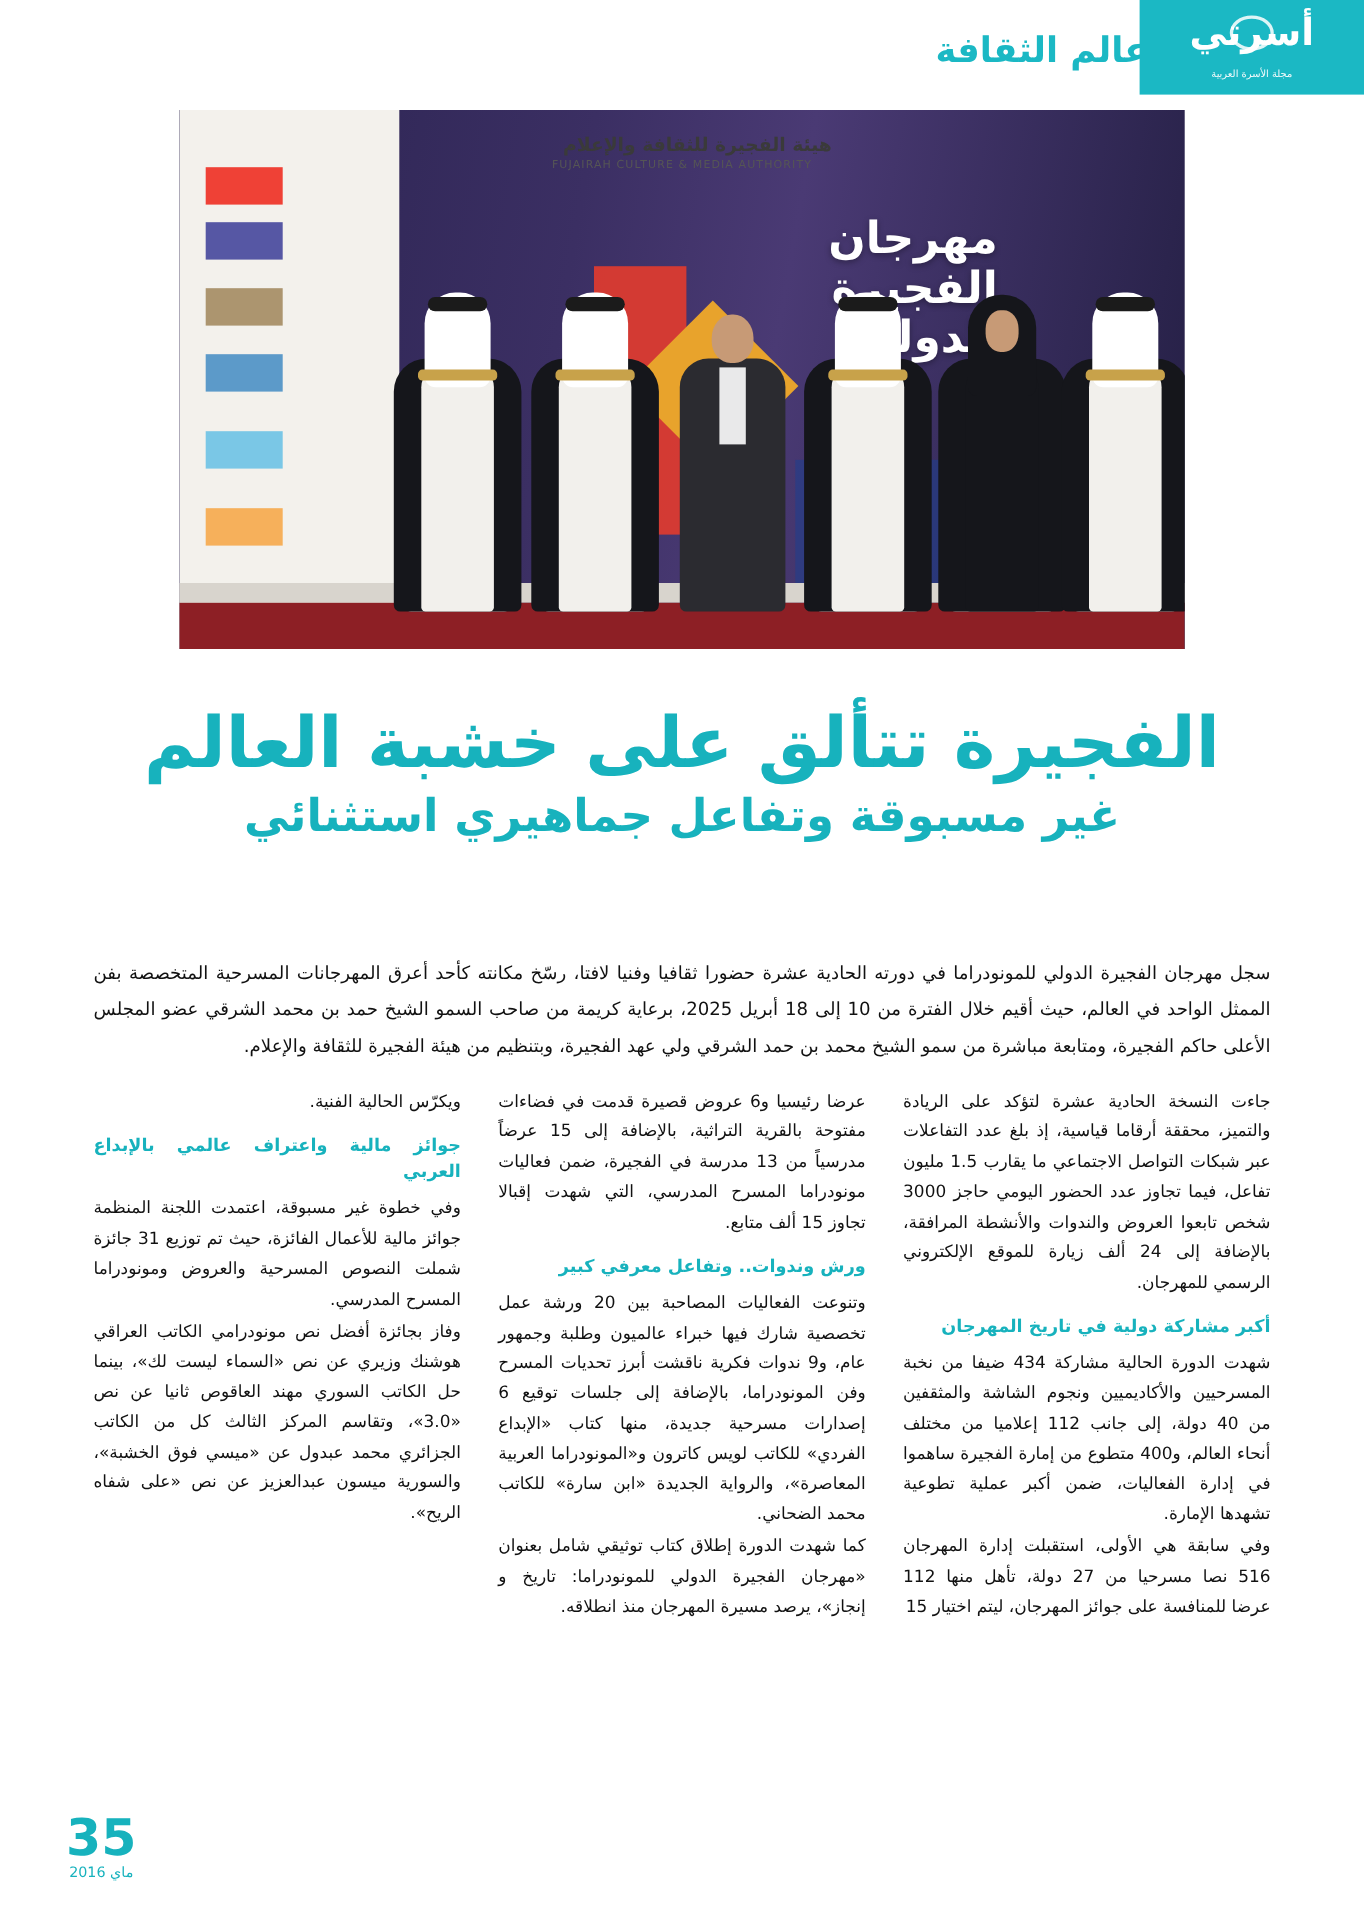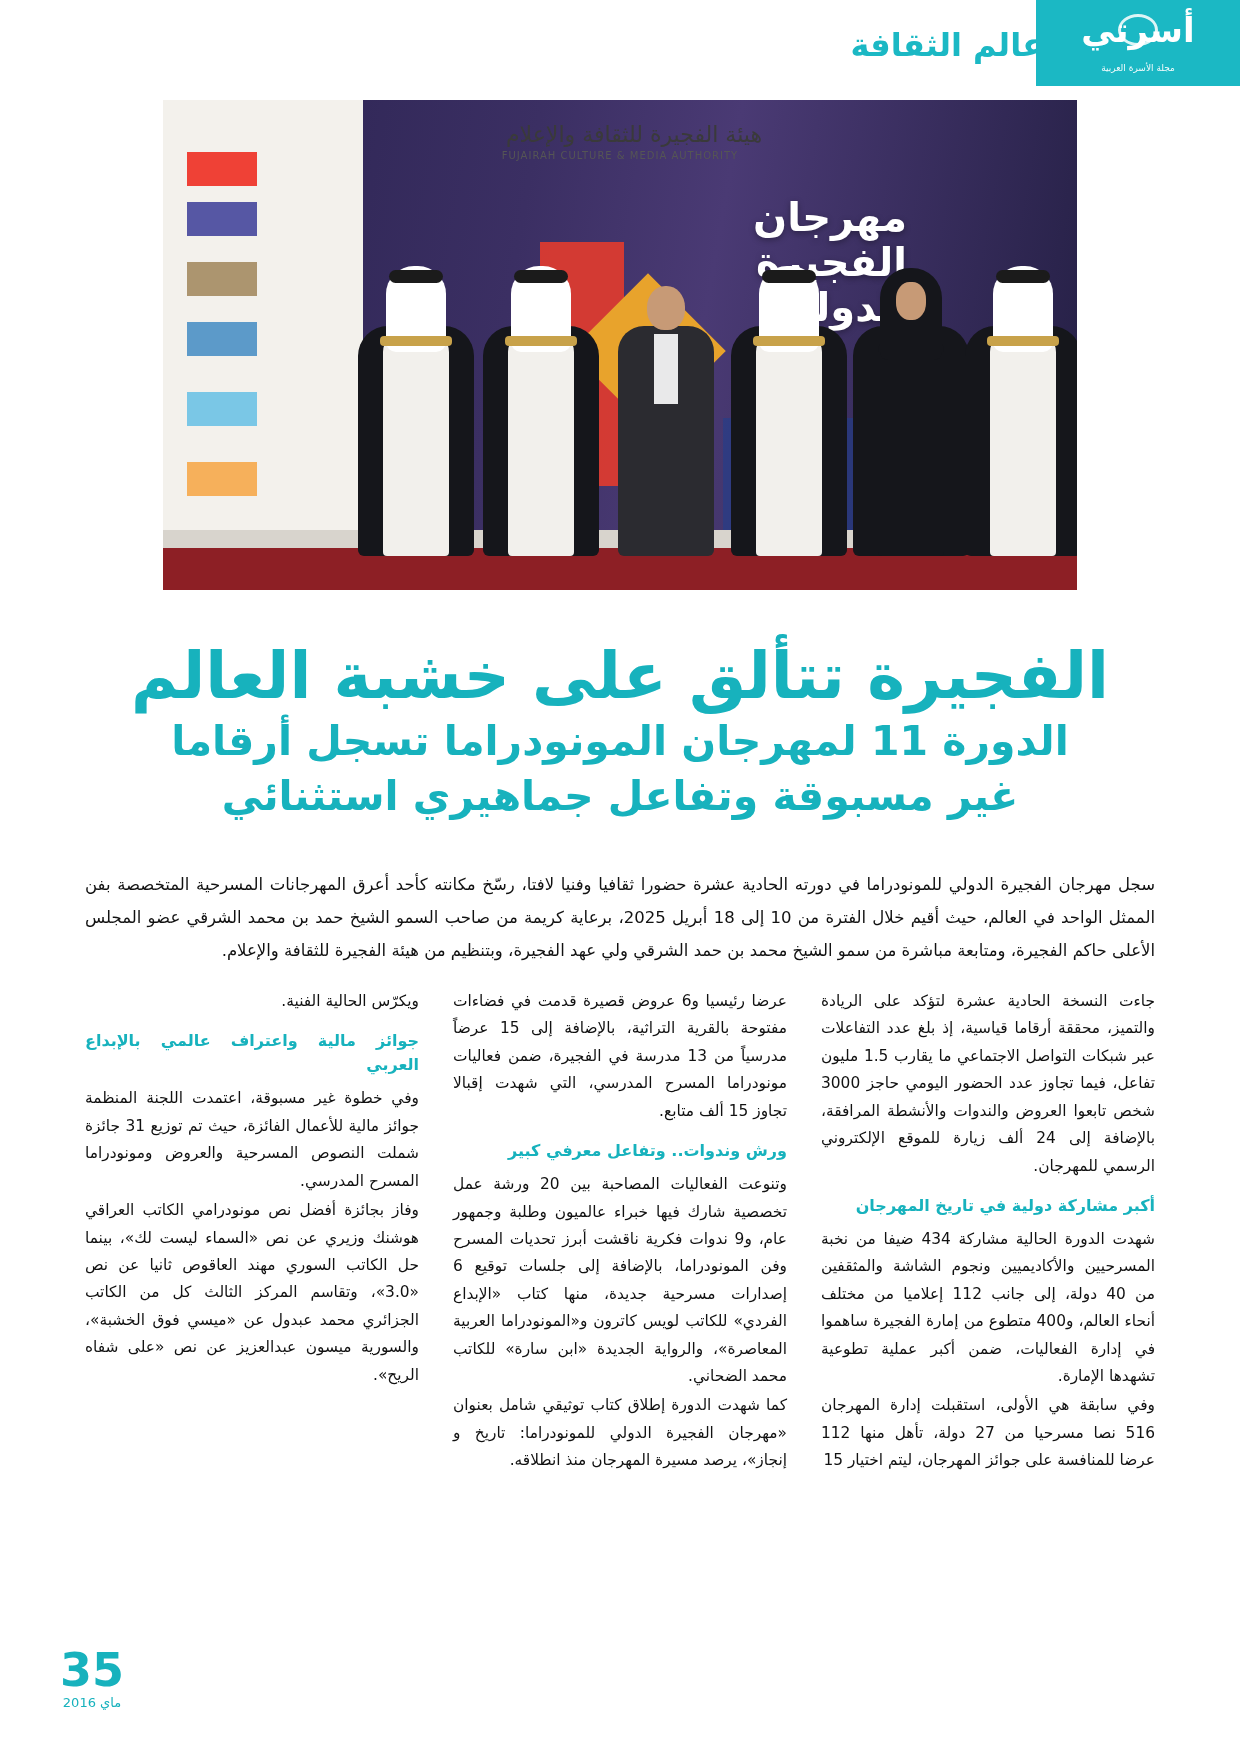--- a/index.html
+++ b/index.html
@@ -97,21 +97,21 @@
     border: 0;
   }
   .hero .auth-logo {
     position: absolute;
     top: 22px;
     left: 50%;
     transform: translateX(-50%);
     text-align: center;
     color: #2b2b2b;
   }
-  .hero .auth-logo .ar { font-size: 22px; font-weight: normal; color:#3a3a3a;margin-left:28px;}
+  .hero .auth-logo .ar { font-size: 17px; font-weight: bold; color:#3a3a3a;margin-left:28px;}
   .hero .auth-logo .en { font-size: 10px; letter-spacing: 1px; color:#555; margin-top:3px;}
   .hero .fest-title {
     position: absolute;
     top: 95px;
     left: 590px;
     text-align: right;
     color: #ffffff;
     line-height: 1.12;
     font-size: 40px;
     font-weight: bold;
@@ -367,21 +367,20 @@
       <div class="gold"></div>
     </div>
     <div class="head" style="position:absolute;top:-52px;left:50%;transform:translateX(-50%);"></div>
     <div class="kuffiyeh" style="top:-66px;"></div>
     <div class="agal" style="top:-62px;"></div>
   </div>
 </div>
 
 <div class="headline-block">
   <div class="headline-main">الفجيرة تتألق على خشبة العالم</div>
-  <div class="headline-sub1">الدورة 11 لمهرجان المونودراما تسجل أرقاما</div>
   <div class="headline-sub2">غير مسبوقة وتفاعل جماهيري استثنائي</div>
 </div>
 
 <div class="lead">سجل مهرجان الفجيرة الدولي للمونودراما في دورته الحادية عشرة حضورا ثقافيا وفنيا لافتا، رسّخ مكانته كأحد أعرق المهرجانات المسرحية المتخصصة بفن الممثل الواحد في العالم، حيث أقيم خلال الفترة من 10 إلى 18 أبريل 2025، برعاية كريمة من صاحب السمو الشيخ حمد بن محمد الشرقي عضو المجلس الأعلى حاكم الفجيرة، ومتابعة مباشرة من سمو الشيخ محمد بن حمد الشرقي ولي عهد الفجيرة، وبتنظيم من هيئة الفجيرة للثقافة والإعلام.</div>
 
 <div class="columns">
 
   <div class="col">
     <p>جاءت النسخة الحادية عشرة لتؤكد على الريادة والتميز، محققة أرقاما قياسية، إذ بلغ عدد التفاعلات عبر شبكات التواصل الاجتماعي ما يقارب 1.5 مليون تفاعل، فيما تجاوز عدد الحضور اليومي حاجز 3000 شخص تابعوا العروض والندوات والأنشطة المرافقة، بالإضافة إلى 24 ألف زيارة للموقع الإلكتروني الرسمي للمهرجان.</p>
     <div class="subhead">أكبر مشاركة دولية في تاريخ المهرجان</div>

